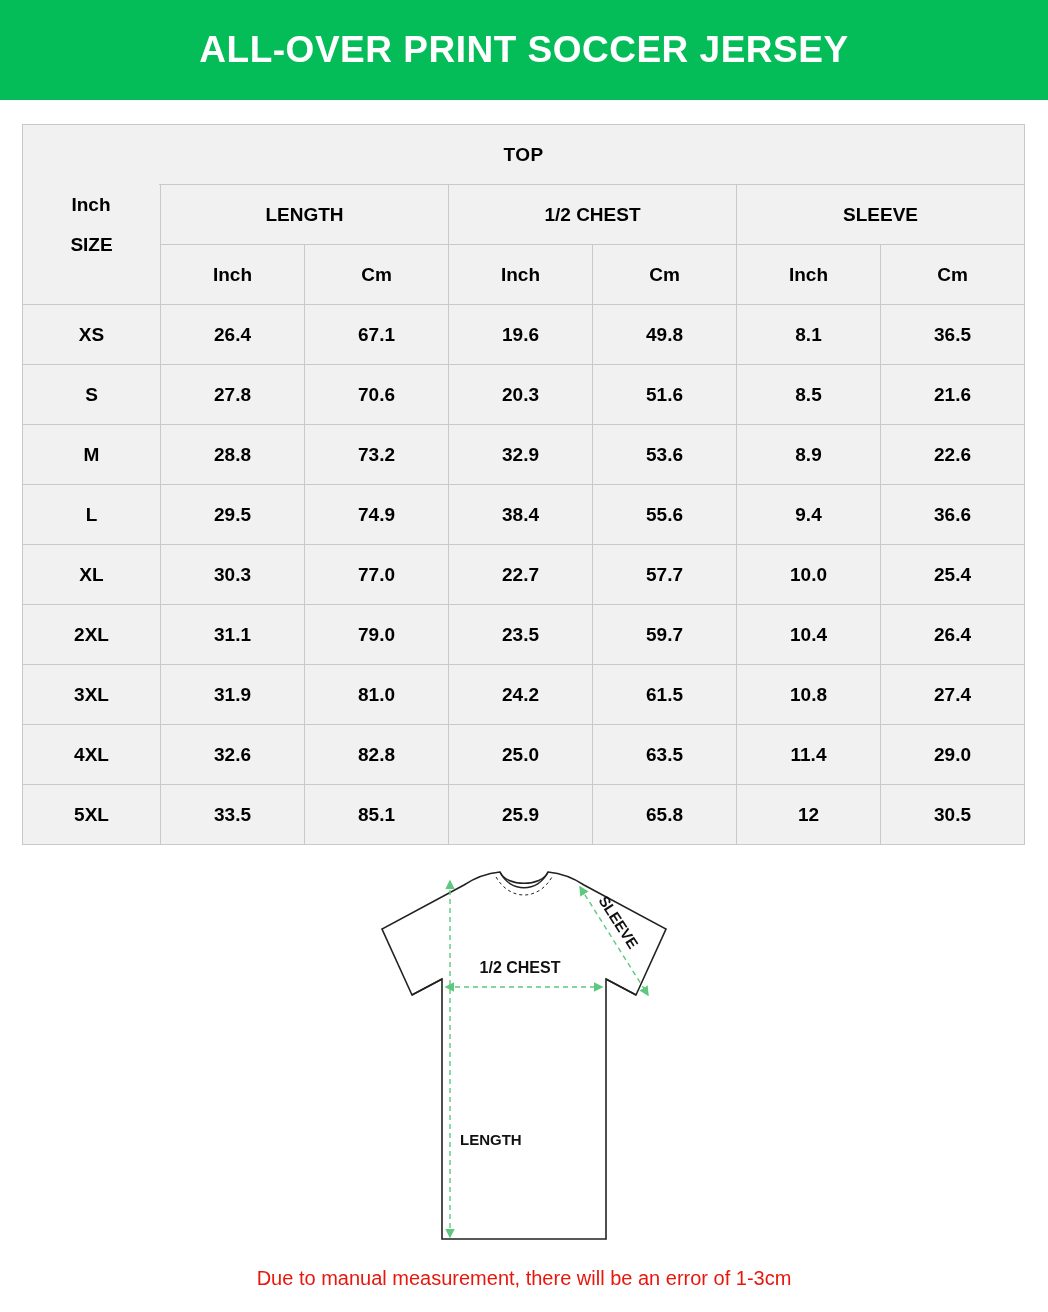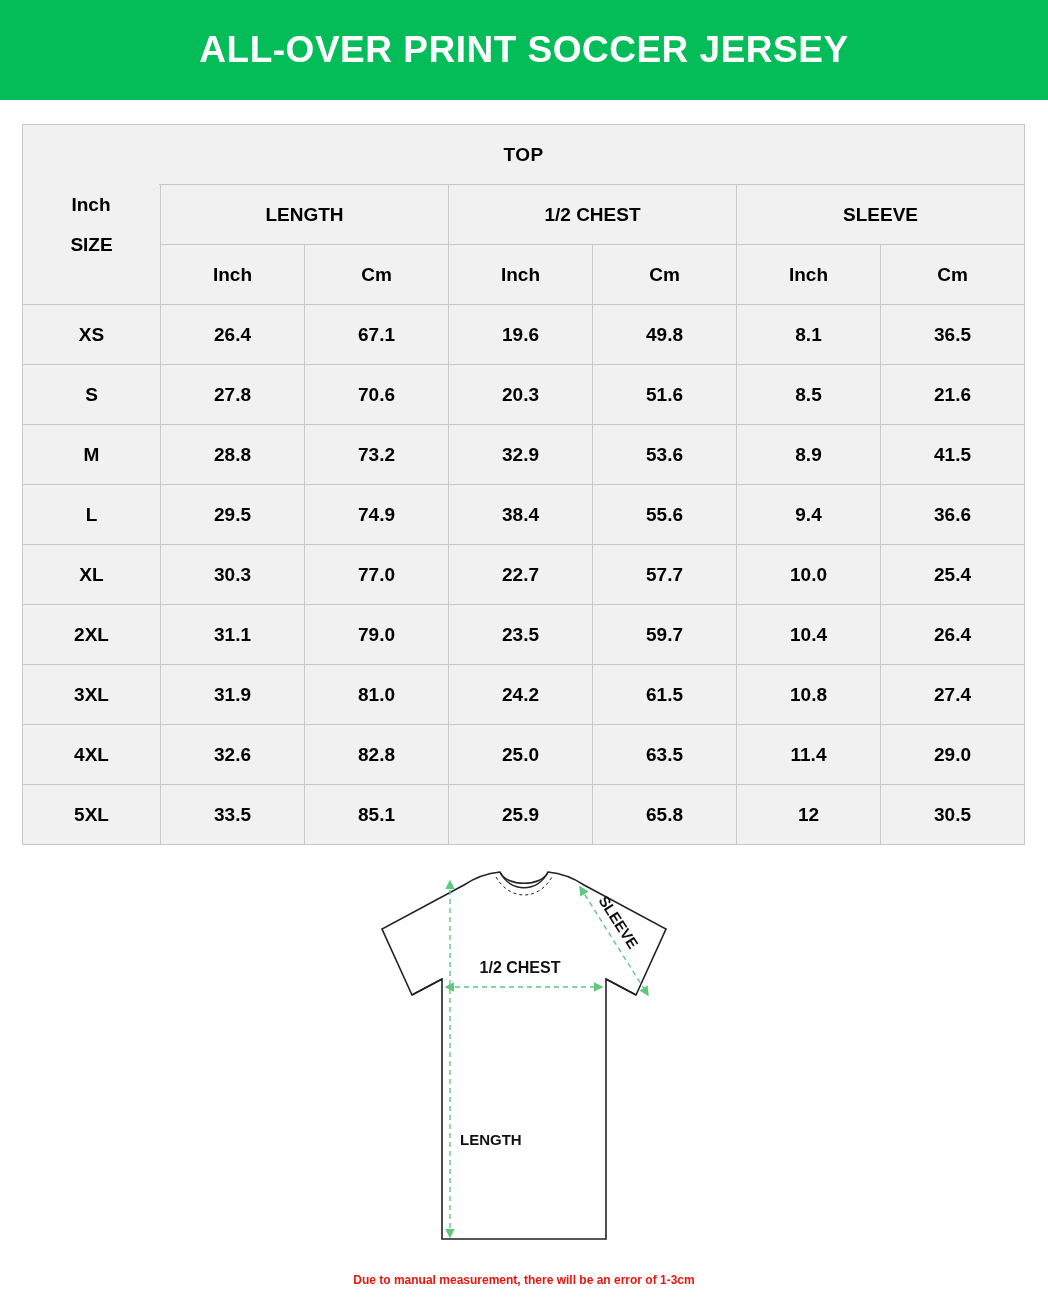--- a/index.html
+++ b/index.html
@@ -77,23 +77,22 @@
     position: relative;
     width: 1048px;
     height: 400px;
     margin-top: 22px;
   }
   .diagram svg { display: block; margin: 0 auto; }
   
   .note {
     text-align: center;
     color: #e8170e;
-    font-size: 12px;
-    font-weight: bold;
-    margin-top: 6px;
+    font-size: 20px;
+    font-weight: normal;
   }
 </style>
 </head>
 <body>
 
 <div class="page">
 
   <div class="banner">
     <div class="banner-title">ALL-OVER PRINT SOCCER JERSEY</div>
   </div>
@@ -148,21 +147,21 @@
           <td class="data-cell">8.5</td>
           <td class="data-cell">21.6</td>
         </tr>
         <tr>
           <td class="row-label">M</td>
           <td class="data-cell">28.8</td>
           <td class="data-cell">73.2</td>
           <td class="data-cell">32.9</td>
           <td class="data-cell">53.6</td>
           <td class="data-cell">8.9</td>
-          <td class="data-cell">41.5</td>
+          <td class="data-cell">22.6</td>
         </tr>
         <tr>
           <td class="row-label">L</td>
           <td class="data-cell">29.5</td>
           <td class="data-cell">74.9</td>
           <td class="data-cell">38.4</td>
           <td class="data-cell">55.6</td>
           <td class="data-cell">9.4</td>
           <td class="data-cell">36.6</td>
         </tr>

